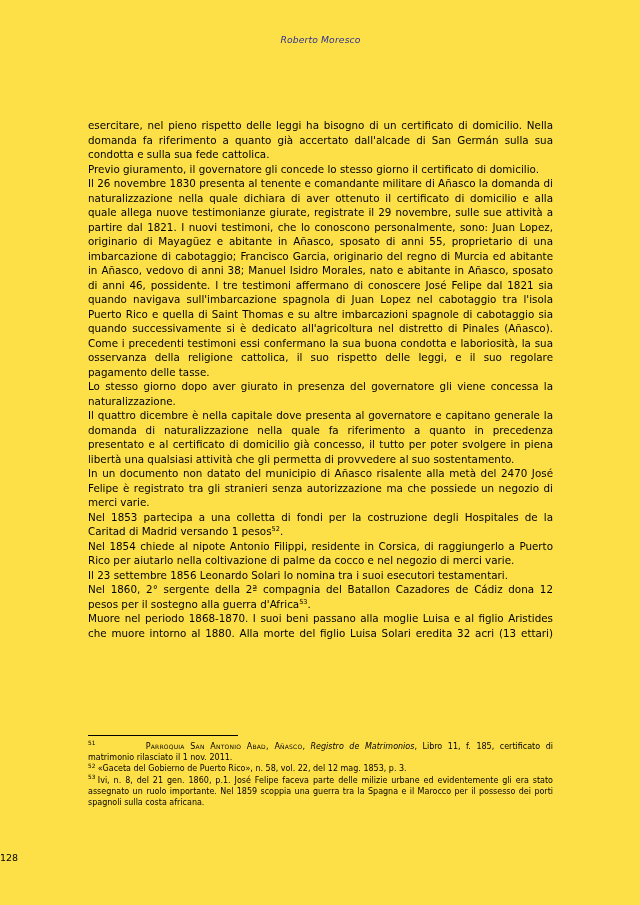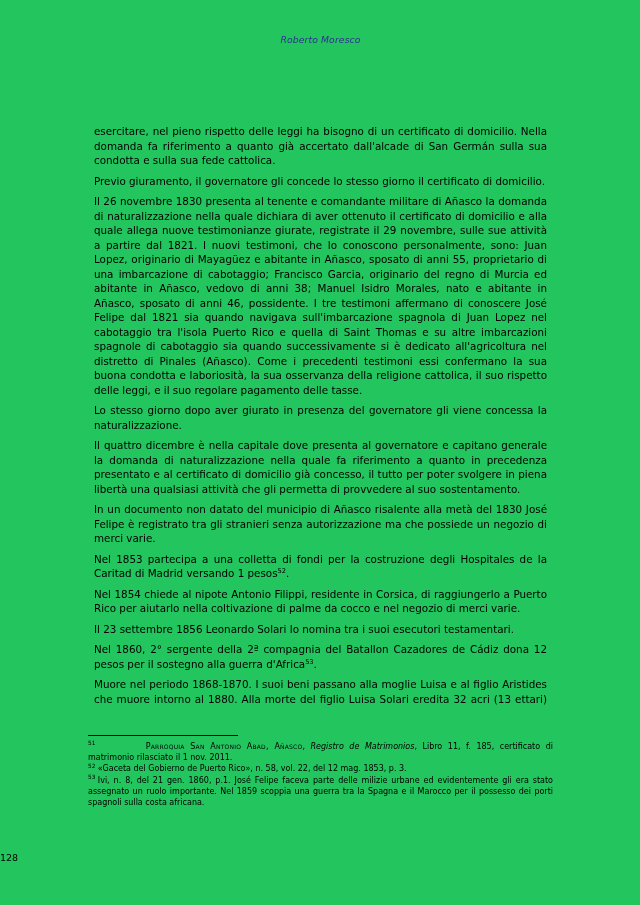--- a/index.html
+++ b/index.html
@@ -14,42 +14,42 @@
     font-family: "DejaVu Sans", sans-serif;
     color: #000000;
     overflow: hidden;
   }
   .page {
     position: absolute;
     left: 0;
     top: 0;
     width: 640px;
     height: 905px;
-    background: #22c55e;
+    background: #fde047;
   }
   .running-head {
     position: absolute;
     left: 88px;
     top: 34px;
     width: 465px;
     text-align: center;
     font-style: italic;
     font-size: 9.2px;
     letter-spacing: 0.15px;
     color: #2e3192;
     font-family: "DejaVu Sans", sans-serif;
   }
   .body-block {
     position: absolute;
     left: 88px;
     top: 118px;
     width: 465px;
   }
   .body-block p {
-    margin: 6px;
+    margin: 0;
     font-size: 10.35px;
     line-height: 14.5px;
     text-align: justify;
     text-justify: inter-word;
     font-family: "DejaVu Sans", sans-serif;
     color: #000;
     hyphens: none;
   }
   .body-block p.last-open {
     text-align: justify;
@@ -123,21 +123,21 @@
     <p>esercitare, nel pieno rispetto delle leggi ha bisogno di un certificato di domicilio. Nella domanda fa riferimento a quanto già accertato dall'alcade di San Germán sulla sua condotta e sulla sua fede cattolica.</p>
 
     <p>Previo giuramento, il governatore gli concede lo stesso giorno il certificato di domicilio.</p>
 
     <p>Il 26 novembre 1830 presenta al tenente e comandante militare di Añasco la domanda di naturalizzazione nella quale dichiara di aver ottenuto il certificato di domicilio e alla quale allega nuove testimonianze giurate, registrate il 29 novembre, sulle sue attività a partire dal 1821. I nuovi testimoni, che lo conoscono personalmente, sono: Juan Lopez, originario di Mayagüez e abitante in Añasco, sposato di anni 55, proprietario di una imbarcazione di cabotaggio; Francisco Garcia, originario del regno di Murcia ed abitante in Añasco, vedovo di anni 38; Manuel Isidro Morales, nato e abitante in Añasco, sposato di anni 46, possidente. I tre testimoni affermano di conoscere José Felipe dal 1821 sia quando navigava sull'imbarcazione spagnola di Juan Lopez nel cabotaggio tra l'isola Puerto Rico e quella di Saint Thomas e su altre imbarcazioni spagnole di cabotaggio sia quando successivamente si è dedicato all'agricoltura nel distretto di Pinales (Añasco). Come i precedenti testimoni essi confermano la sua buona condotta e laboriosità, la sua osservanza della religione cattolica, il suo rispetto delle leggi, e il suo regolare pagamento delle tasse.</p>
 
     <p>Lo stesso giorno dopo aver giurato in presenza del governatore gli viene concessa la naturalizzazione.</p>
 
     <p>Il quattro dicembre è nella capitale dove presenta al governatore e capitano generale la domanda di naturalizzazione nella quale fa riferimento a quanto in precedenza presentato e al certificato di domicilio già concesso, il tutto per poter svolgere in piena libertà una qualsiasi attività che gli permetta di provvedere al suo sostentamento.</p>
 
-    <p>In un documento non datato del municipio di Añasco risalente alla metà del 1830 José Felipe è registrato tra gli stranieri senza autorizzazione ma che possiede un negozio di merci varie.</p>
+    <p>In un documento non datato del municipio di Añasco risalente alla metà del 2470 José Felipe è registrato tra gli stranieri senza autorizzazione ma che possiede un negozio di merci varie.</p>
 
 
     <p><span>Nel 1853 partecipa a una colletta di fondi per la costruzione degli Hospitales de la Caritad di Madrid versando 1 pesos</span><sup class="fn">52</sup><span>.</span></p>
 
     <p>Nel 1854 chiede al nipote Antonio Filippi, residente in Corsica, di raggiungerlo a Puerto Rico per aiutarlo nella coltivazione di palme da cocco e nel negozio di merci varie.</p>
 
     <p>Il 23 settembre 1856 Leonardo Solari lo nomina tra i suoi esecutori testamentari.</p>
 
     <p><span>Nel 1860, 2° sergente della 2ª compagnia del Batallon Cazadores de Cádiz dona 12 pesos per il sostegno alla guerra d'Africa</span><sup class="fn">53</sup><span>.</span></p>
 

